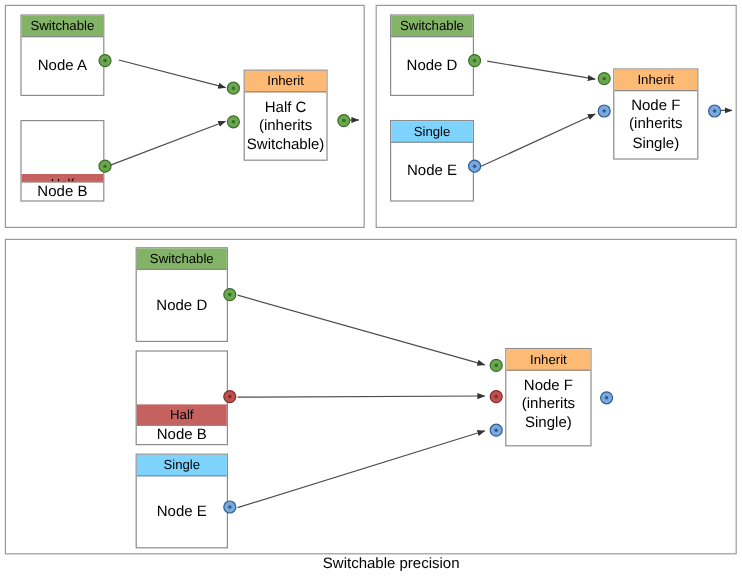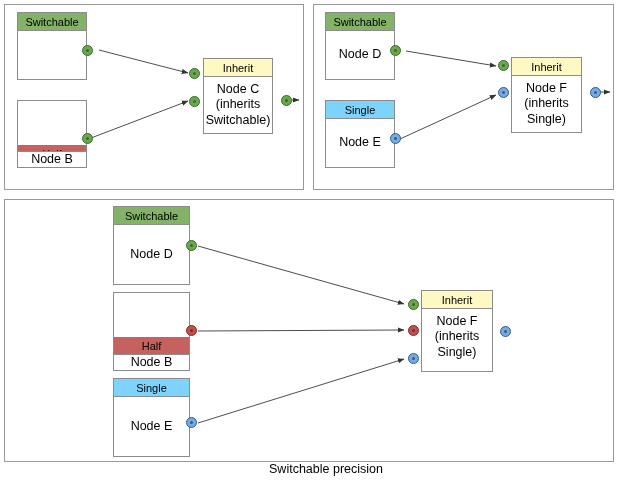--- a/index.html
+++ b/index.html
@@ -42,21 +42,21 @@
     font-size: 11px;
     color: #000000;
     border-bottom: 1px solid #8c8c8c;
     box-sizing: border-box;
     overflow: hidden;
     white-space: nowrap;
   }
   .node-header.green  { background: #82b366; }
   .node-header.red    { background: #c5615e; margin-top: 44px; }
   .node-header.blue   { background: #7dd3fc; }
-  .node-header.gray   { background: #fef9c3; }
+  .node-header.gray   { background: #fdba74; }
 
   .node-body {
     flex: 1;
     display: flex;
     align-items: center;
     justify-content: center;
     font-size: 12.5px;
     color: #000000;
     text-align: center;
     line-height: 1.22;
@@ -137,32 +137,33 @@
 
     <line class="edge" x1="198" y1="246" x2="404" y2="304" marker-end="url(#arrow)"></line>
     <line class="edge" x1="198" y1="331" x2="404" y2="330" marker-end="url(#arrow)"></line>
     <line class="edge" x1="198" y1="423" x2="404" y2="359" marker-end="url(#arrow)"></line>
   </svg>
 
   <div class="panel" style="left:4px; top:4px; width:300px; height:186px;"></div>
 
   <div class="node" style="left:17px; top:12px; width:70px; height:68px;">
     <div class="node-header green">Switchable</div>
+    <div class="node-body">Node A</div>
   </div>
   <div class="port green" style="left:82px; top:45px;"></div>
 
   <div class="node" style="left:17px; top:100px; width:70px; height:68px;">
     <div class="node-header red">Half</div>
     <div class="node-body">Node B</div>
   </div>
   <div class="port green" style="left:82px; top:133px;"></div>
 
   <div class="node" style="left:203px; top:58px; width:70px; height:76px;">
     <div class="node-header gray">Inherit</div>
-    <div class="node-body top-align" style="white-space:pre-line;">Node C
+    <div class="node-body top-align" style="white-space:pre-line;">Half C
 (inherits
 Switchable)</div>
   </div>
   <div class="port green" style="left:189px; top:68px;"></div>
   <div class="port green" style="left:189px; top:96px;"></div>
   <div class="port green" style="left:281px; top:95px;"></div>
 
   <div class="panel" style="left:313px; top:4px; width:301px; height:186px;"></div>
 
   <div class="node" style="left:325px; top:12px; width:70px; height:68px;">

